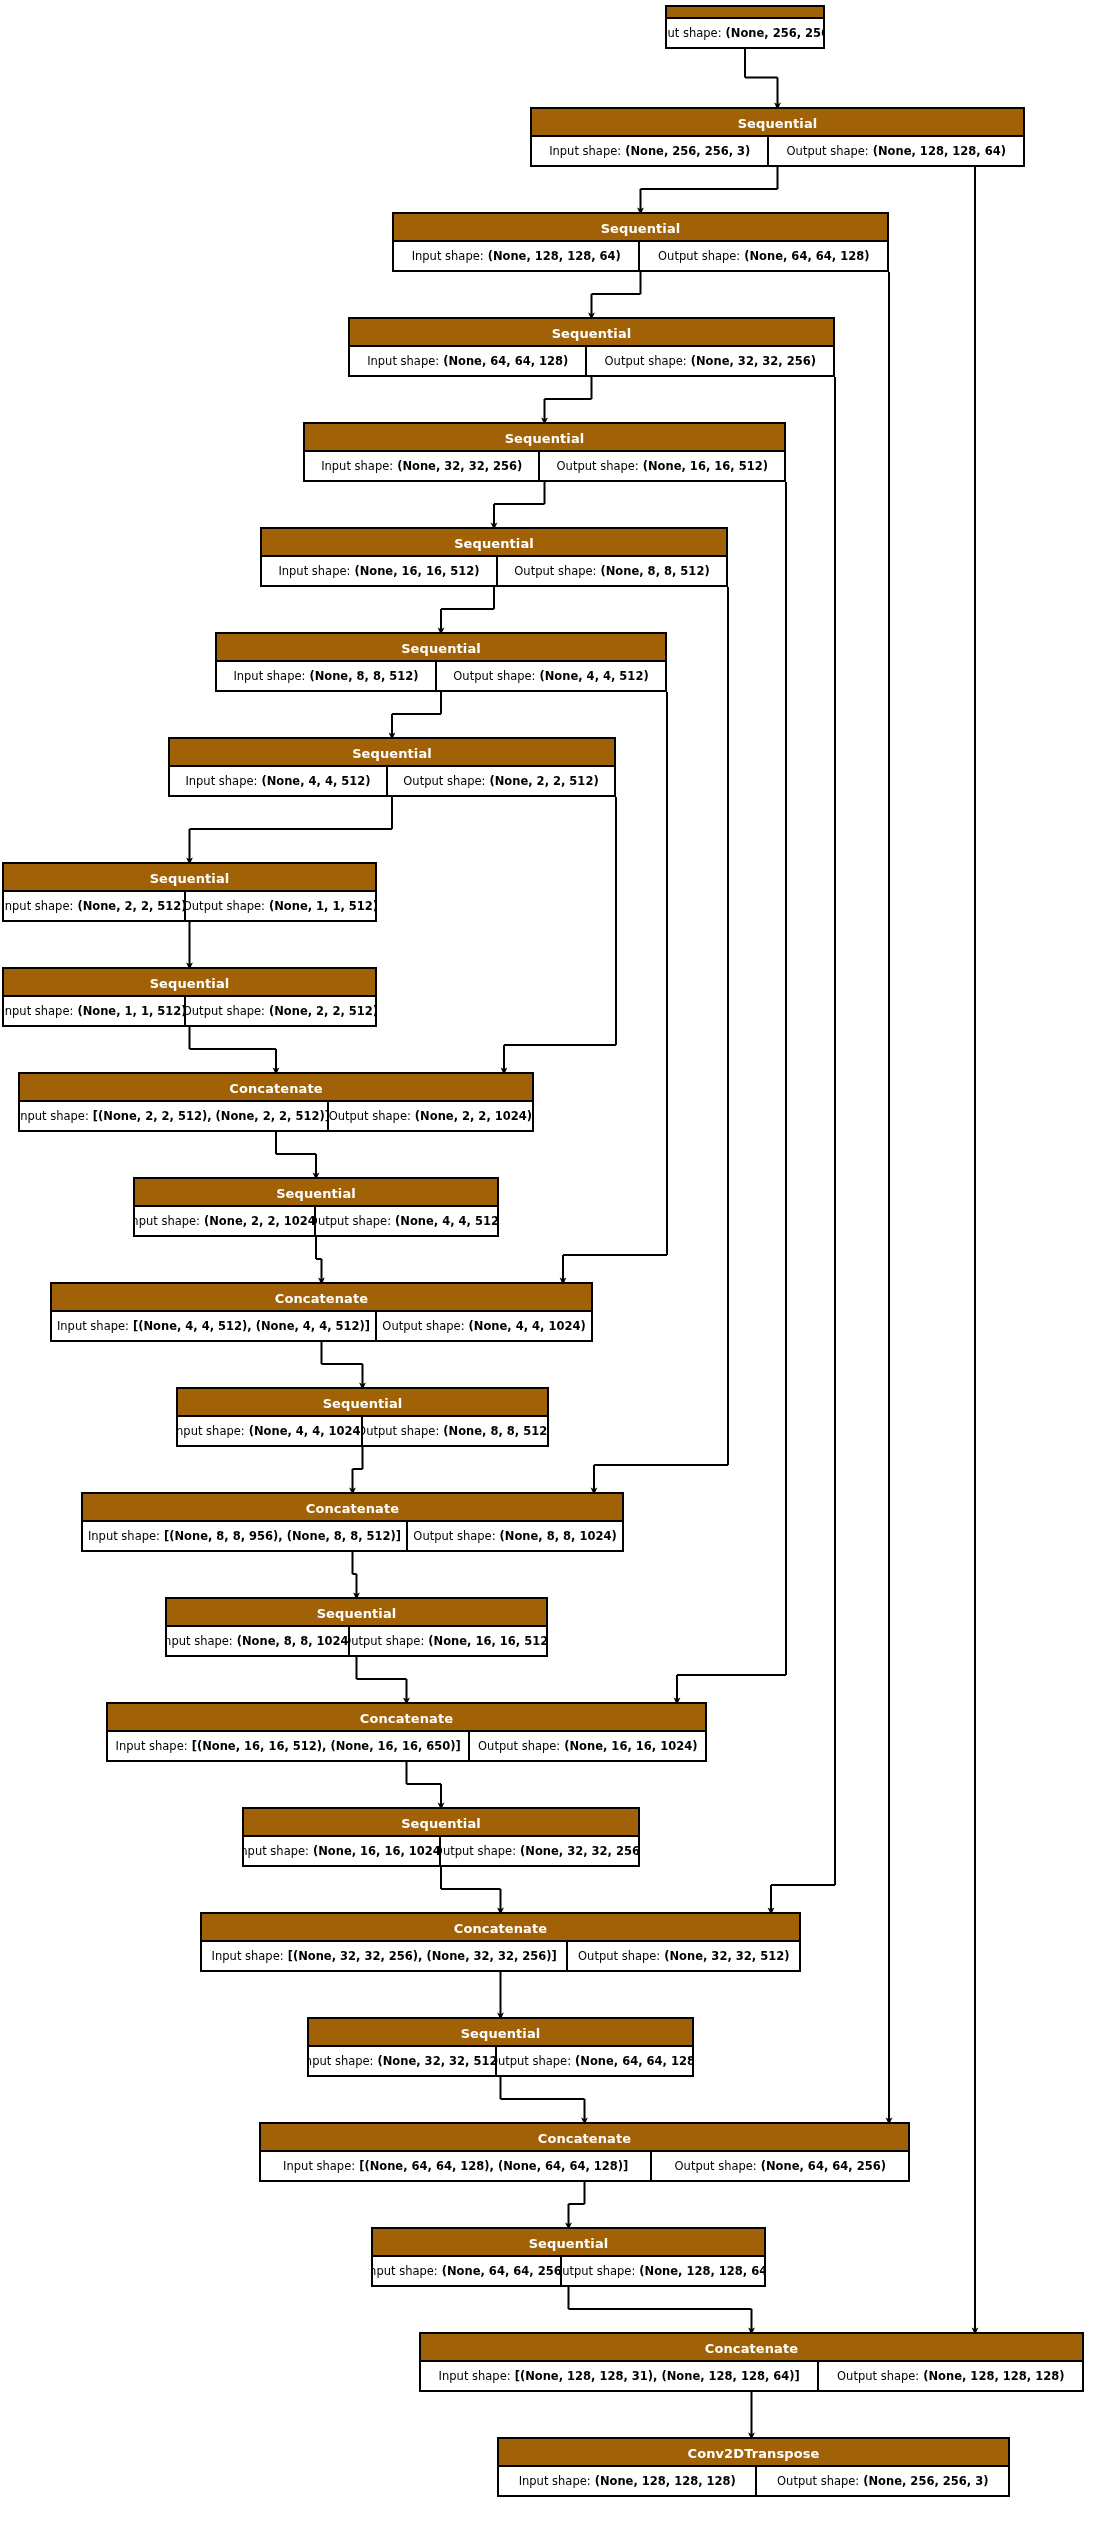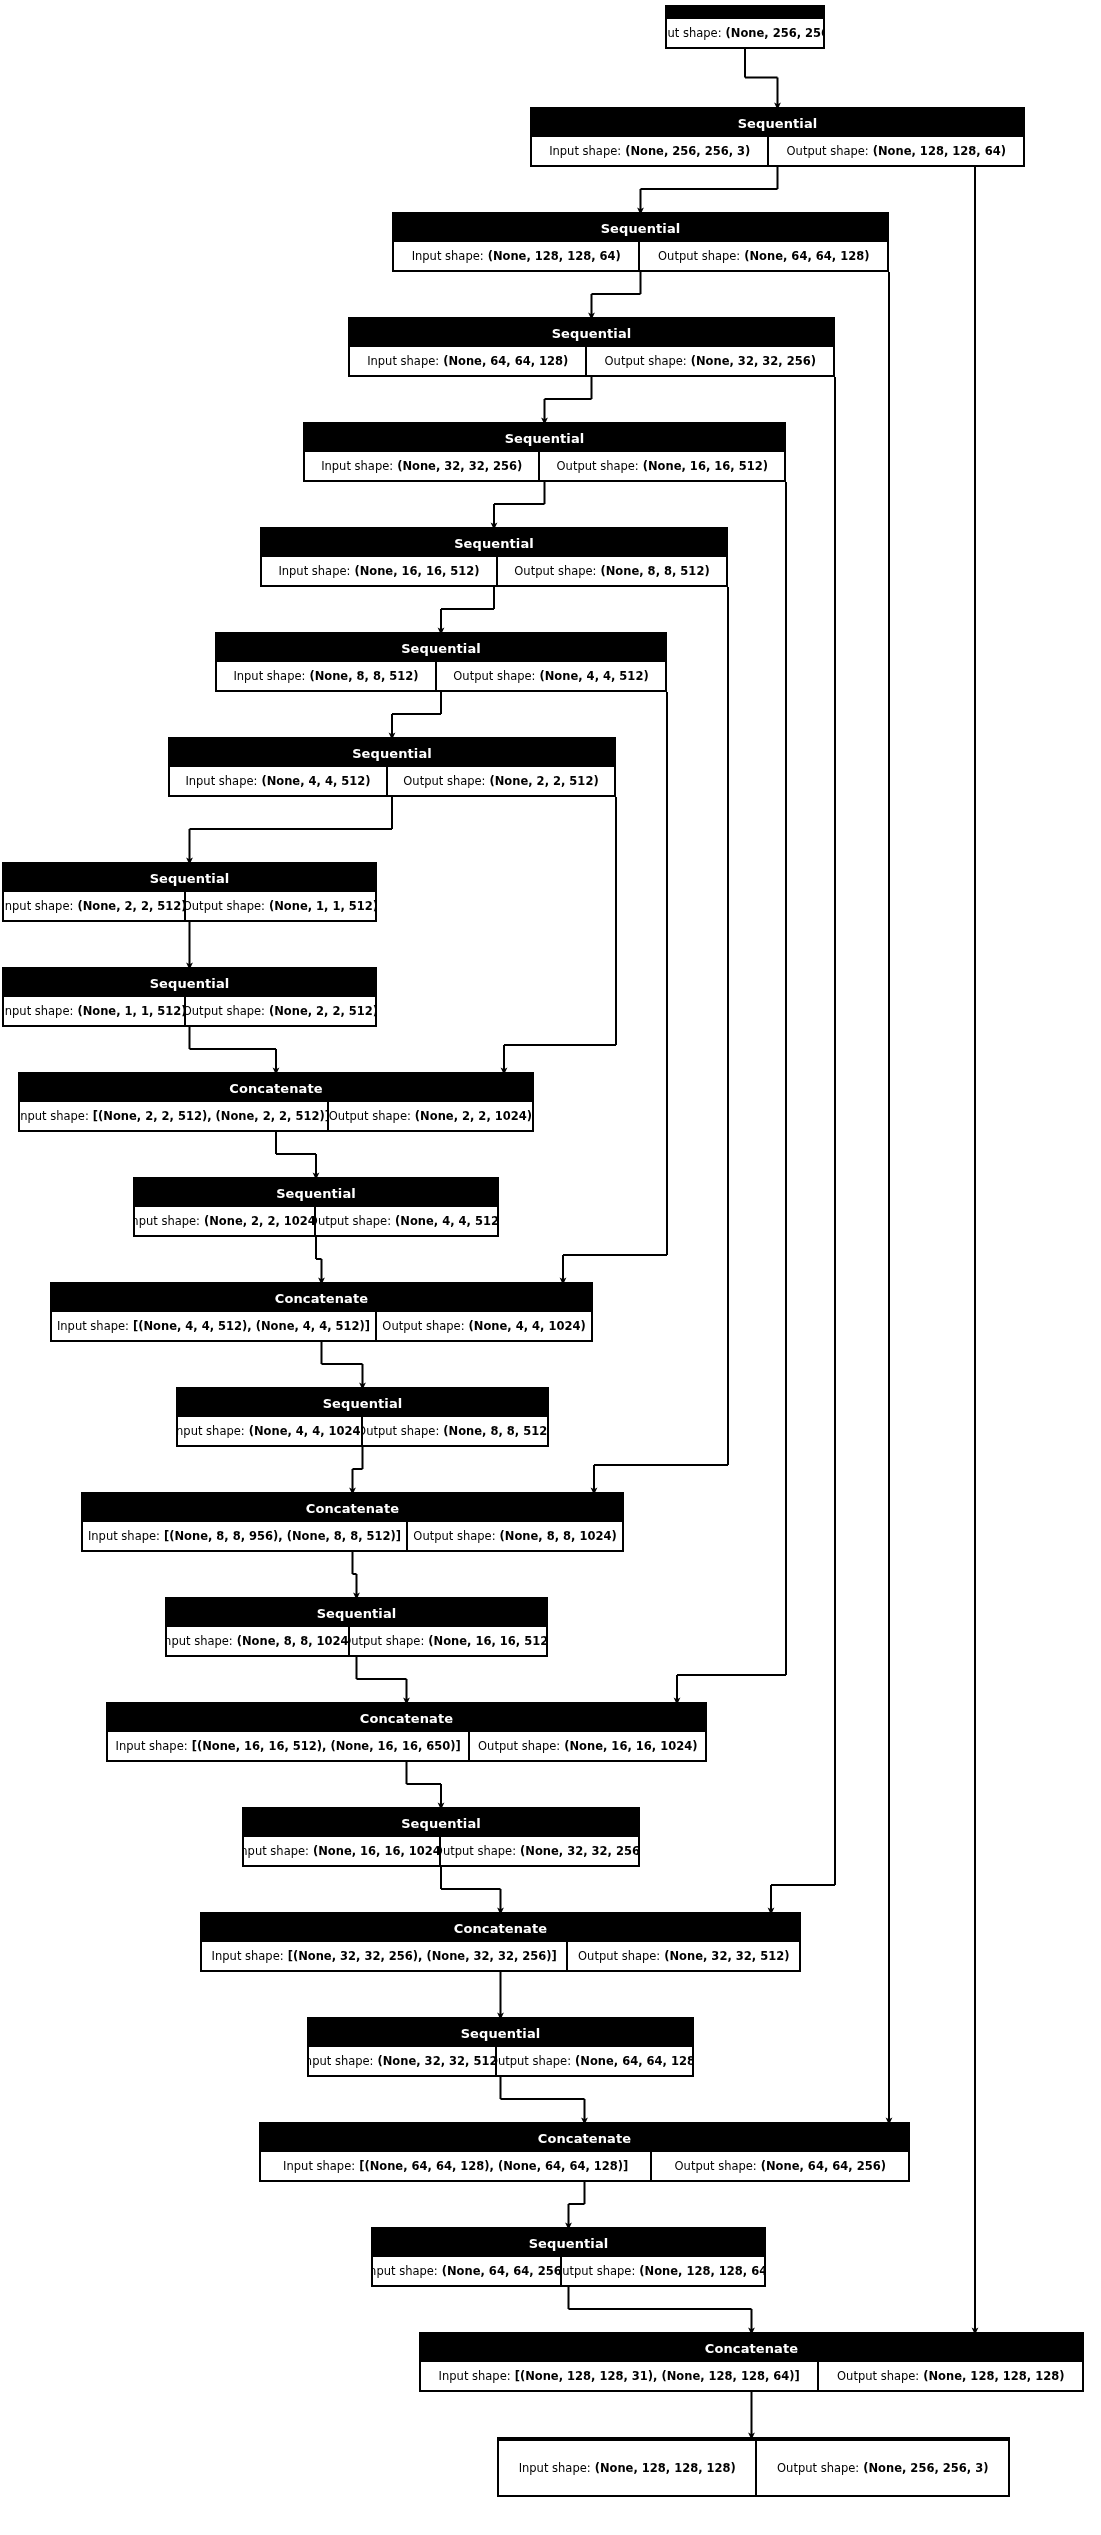--- a/index.html
+++ b/index.html
@@ -28,21 +28,21 @@
   .node {
     position: absolute;
     box-sizing: border-box;
     border: 2px solid #000000;
     background: #ffffff;
     display: flex;
     flex-direction: column;
     z-index: 2;
   }
   .node-title {
-    background: #000000;
+    background: #a16207;
     color: #ffffff;
     font-weight: bold;
     font-size: 13px;
     height: 30px;
     line-height: 30px;
     text-align: center;
     letter-spacing: 0.1px;
     white-space: nowrap;
     overflow: hidden;
   }
@@ -460,20 +460,21 @@
             <span class="lbl">Input shape:</span>
             <span class="val">[(None, 128, 128, 31), (None, 128, 128, 64)]</span>
           </div>
           <div class="cell">
             <span class="lbl">Output shape:</span>
             <span class="val">(None, 128, 128, 128)</span>
           </div>
         </div>
       </div>
       <div class="node" id="node-n23" style="left: 497px; top: 2437px; width: 513px; height: 60px;">
+        <div class="node-title">Conv2DTranspose</div>
         <div class="node-body">
           <div class="cell">
             <span class="lbl">Input shape:</span>
             <span class="val">(None, 128, 128, 128)</span>
           </div>
           <div class="cell">
             <span class="lbl">Output shape:</span>
             <span class="val">(None, 256, 256, 3)</span>
           </div>
         </div>

